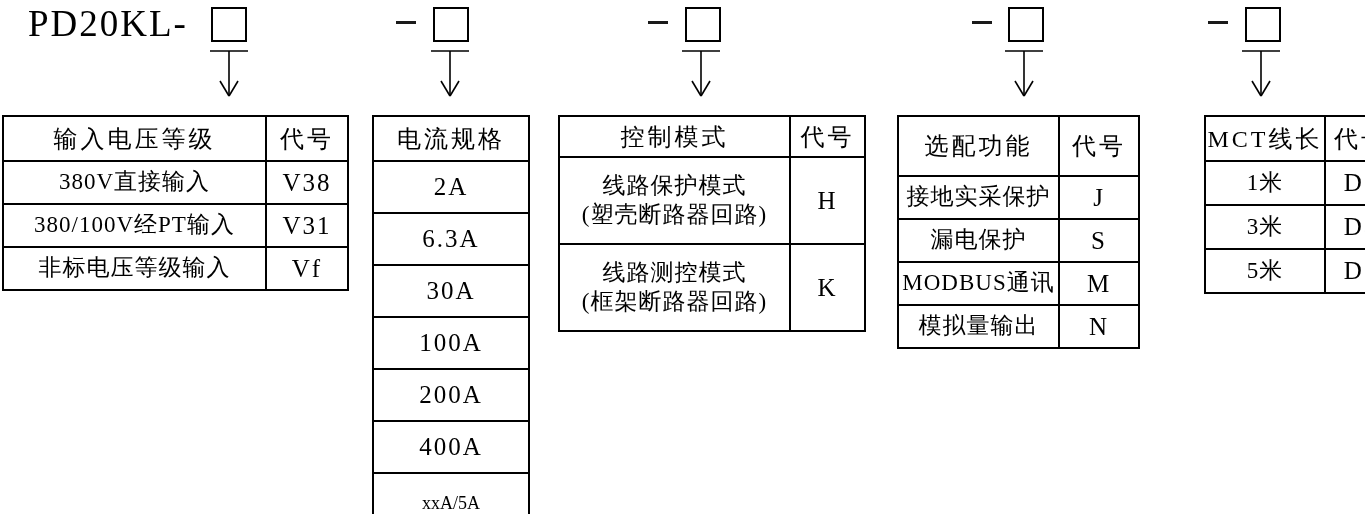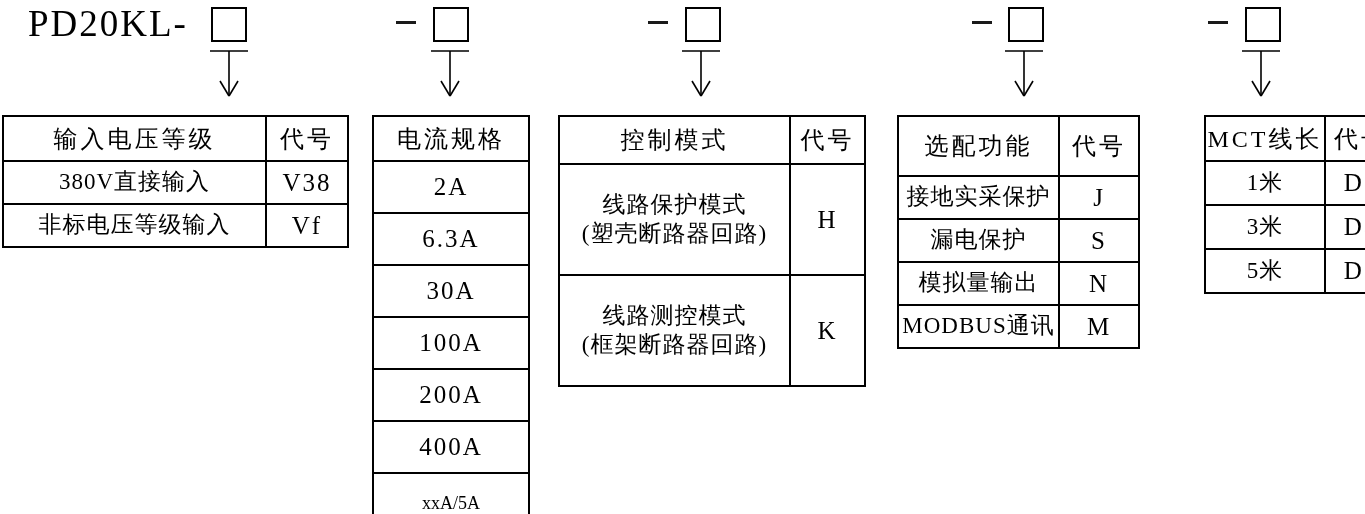--- a/index.html
+++ b/index.html
@@ -30,21 +30,21 @@
     letter-spacing:1px;line-height:1.25;overflow:hidden;
   }
   .spec-table th{font-size:24px;letter-spacing:3px;}
   .spec-table td.code{font-size:25px;letter-spacing:2px;}
   .t1{left:2px;top:115px;width:345px;}
   .t1 tr{height:43px;border-radius:11px;} .t1 tr.hdr{height:45px;}
   .t2{left:372px;top:115px;width:156px;border-radius:20px;}
   .t2 tr{height:52px;} .t2 tr.hdr{height:45px;} .t2 tr.dbl{height:82px;}
   .t2 td.small{font-size:18px;letter-spacing:0;}
   .t3{left:558px;top:115px;width:306px;}
-  .t3 tr.hdr{height:48px;} .t3 tr.dbl{height:111px;}
+  .t3 tr.hdr{height:41px;} .t3 tr.dbl{height:87px;}
   .t4{left:897px;top:115px;width:241px;}
   .t4 tr{height:43px;} .t4 tr.hdr{height:60px;}
   .t5{left:1204px;top:115px;width:192px;}
   .t5 tr{height:44px;} .t5 tr.hdr{height:45px;}
 </style>
 </head>
 <body>
 
 <div class="canvas">
 
@@ -100,20 +100,24 @@
     <tbody>
         <tr class="hdr">
       <th>输入电压等级</th>
       <th>代号</th>
     </tr>
     <tr>
       <td>380V直接输入</td>
       <td class="code">V38</td>
     </tr>
     <tr>
+      <td>380/100V经PT输入</td>
+      <td class="code">V31</td>
+    </tr>
+    <tr>
       <td>非标电压等级输入</td>
       <td class="code">Vf</td>
     </tr>
   </tbody>
     </table>
 
   <table class="spec-table t2">
     <colgroup>
         <col style="width:156px">
       </colgroup>
@@ -181,27 +185,27 @@
     </tr>
     <tr>
       <td>接地实采保护</td>
       <td class="code">J</td>
     </tr>
     <tr>
       <td>漏电保护</td>
       <td class="code">S</td>
     </tr>
     <tr>
+      <td>MODBUS通讯</td>
+      <td class="code">M</td>
+    </tr>
+    <tr>
       <td>模拟量输出</td>
       <td class="code">N</td>
     </tr>
-    <tr>
-      <td>MODBUS通讯</td>
-      <td class="code">M</td>
-    </tr>
   </tbody>
     </table>
 
   <table class="spec-table t5">
     <colgroup>
         <col style="width:120px">
         <col style="width:72px">
       </colgroup>
     <tbody>
         <tr class="hdr">

